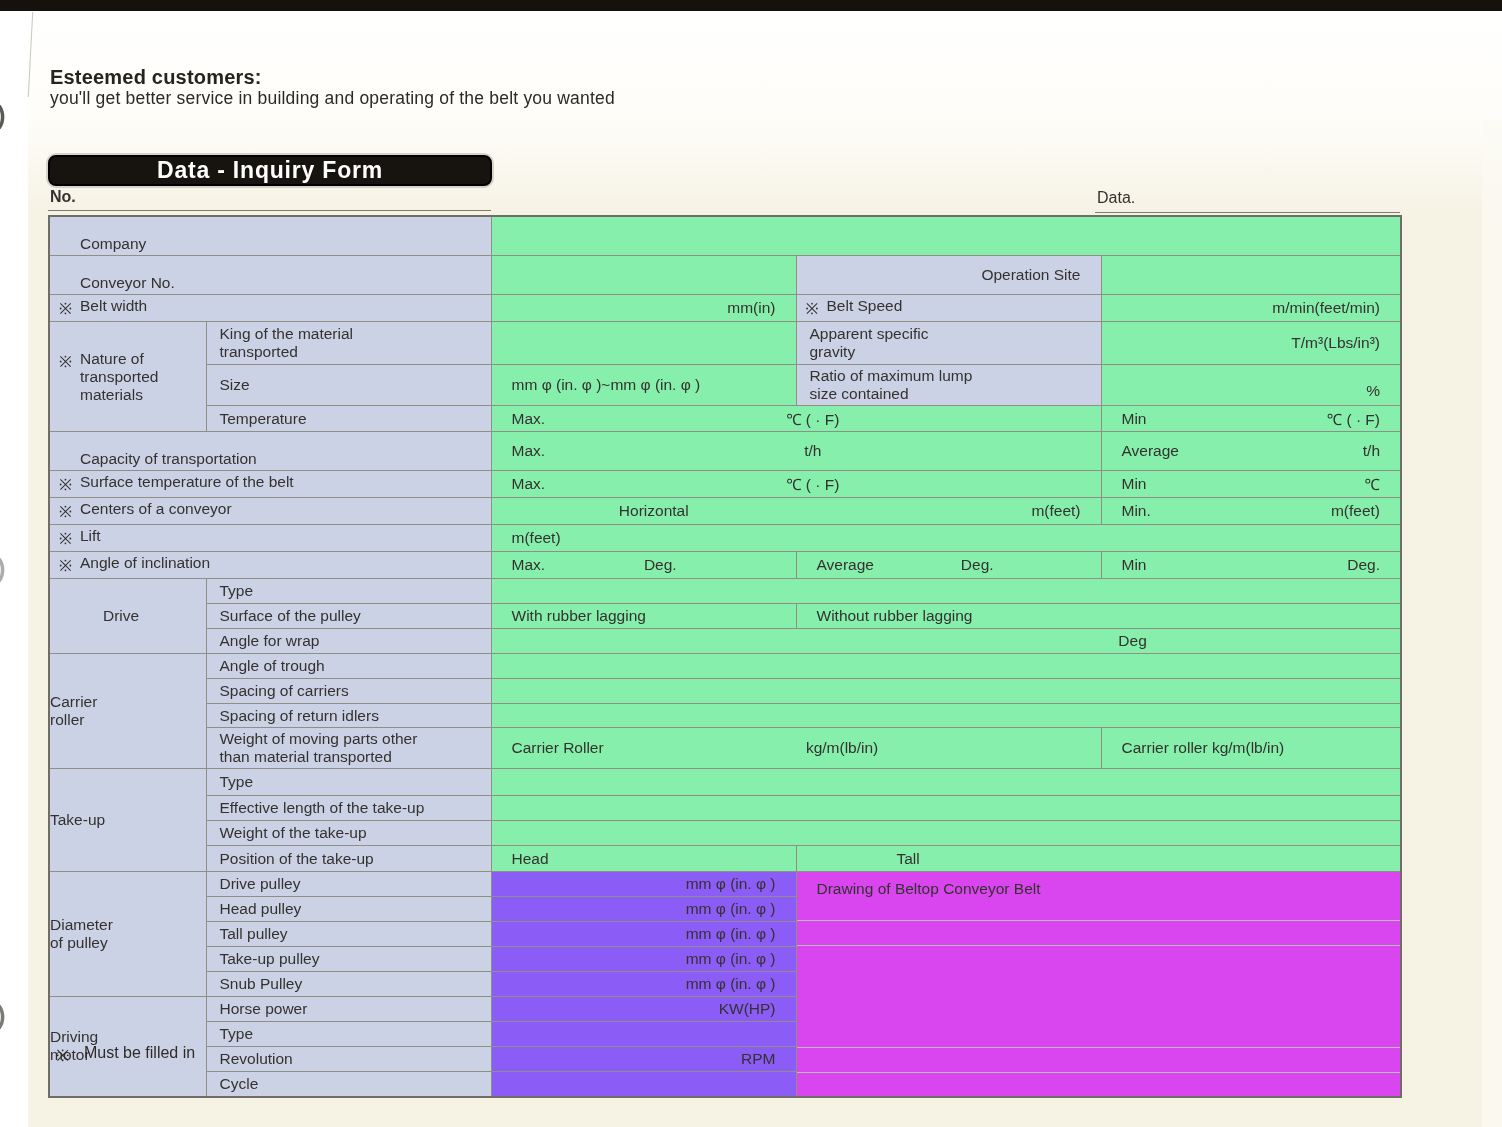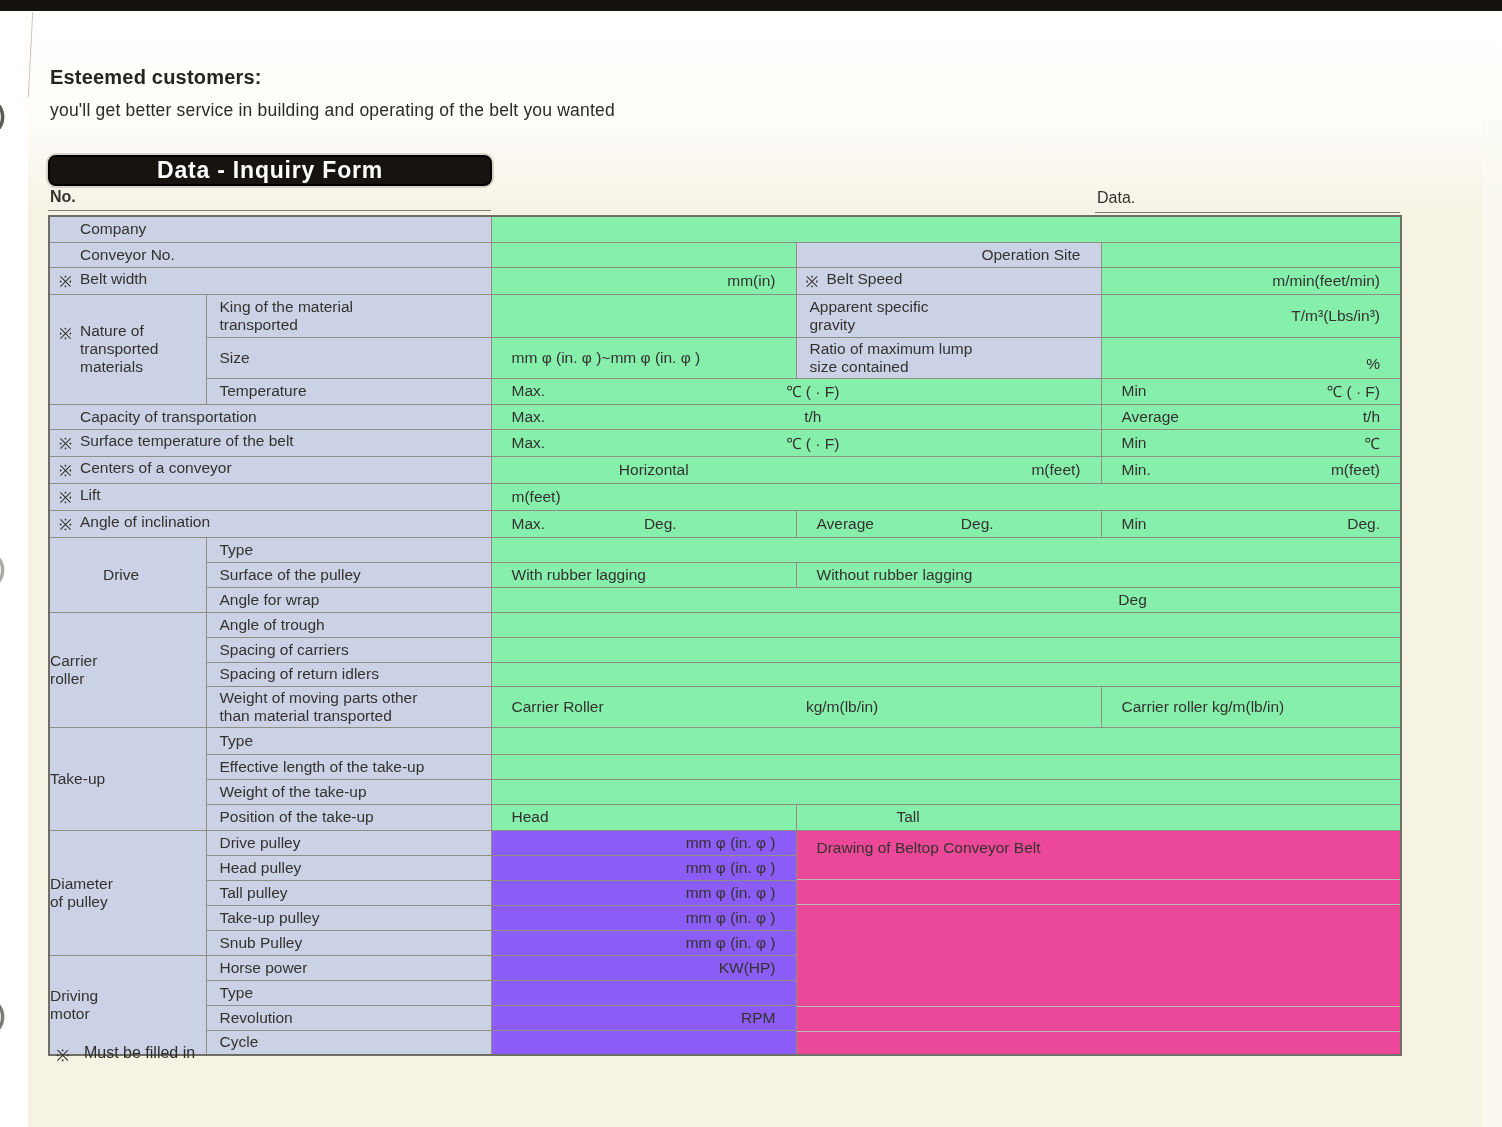--- a/index.html
+++ b/index.html
@@ -35,63 +35,63 @@
   .date-line { position:absolute; left:1095px; top:212px; width:305px; border-bottom:1.5px solid #7c7c74; }
 
   table.form { position:absolute; left:48px; top:215px; width:1352px;
     border-collapse:collapse; table-layout:fixed; font-size:15.5px; color:#34322e;
     border:2px solid #6e6e66; }
   td { border:1px solid #8f8f86; padding:0; overflow:hidden; vertical-align:middle; }
   td.L { background:#ccd2e6; }
   td.V { background:#86efac; }
   td.LV { background:#8b5cf6; }
 
-  .lblpad { padding:2px 10px 2px 30px; }
+  .lblpad { padding:18px 10px 2px 30px; }
   .sublbl { padding:2px 8px 2px 13px; }
   .reqrow { display:flex; align-items:flex-start; padding:2px 8px 2px 9px; }
   .req { width:21px; flex:none; }
   .ml { white-space:pre-line; line-height:18px; }
   .grp { }
   .grp.deep { padding-left:53px; }
 
   .flexsb { display:flex; align-items:center; justify-content:space-between; padding:0 20px; }
   .flexl  { display:flex; align-items:center; padding:0 20px; }
   .cu { flex:1; text-align:center; }
   .half { flex:1; }
   .tc { text-align:center; }
   .tr { text-align:right; }
   .padl { padding:2px 20px; }
   .padr { padding:2px 20px; text-align:right; }
   .vbot { vertical-align:bottom; }
   .vbot .padr { padding-bottom:5px; }
   .indent-deg { padding:2px 0 2px 69%; }
   .tall-ind { padding:2px 0 2px 100px; }
 
-  td.drawcell { position:relative; background:#ec4899; vertical-align:top; }
+  td.drawcell { position:relative; background:#d946ef; vertical-align:top; }
   .drawtitle { padding:8px 0 0 20px; }
   .dline { position:absolute; left:0; right:0; height:1px; background:#bdbab0; }
 
   .footnote { position:absolute; left:56px; top:1044px; display:flex; font-size:16px; color:#2e2c28; }
   .footnote .req { width:28px; }
 </style>
 </head>
 <body>
 
 <div class="toplight"></div>
 <div class="topbar"></div>
 <div class="leftstrip"></div>
 <div class="rightstrip"></div>
 <div class="pageedge"></div>
 <span class="holemark" style="top:100px;">)</span>
 <span class="holemark" style="top:553px; opacity:.5;">)</span>
 <span class="holemark" style="top:1000px; opacity:.8;">)</span>
 
 <div class="intro">
   <h1>Esteemed customers:</h1>
-  <p style="margin-top:12px;">you'll get better service in building and operating of the belt you wanted</p>
+  <p style="margin-top:0;">you'll get better service in building and operating of the belt you wanted</p>
 </div>
 
 <div class="titlebar">
   <span>Data - Inquiry Form</span>
 </div>
 
 <div class="no-label">No.</div>
 <div class="no-line"></div>
 <div class="date-label">Data.</div>
 <div class="date-line"></div>

